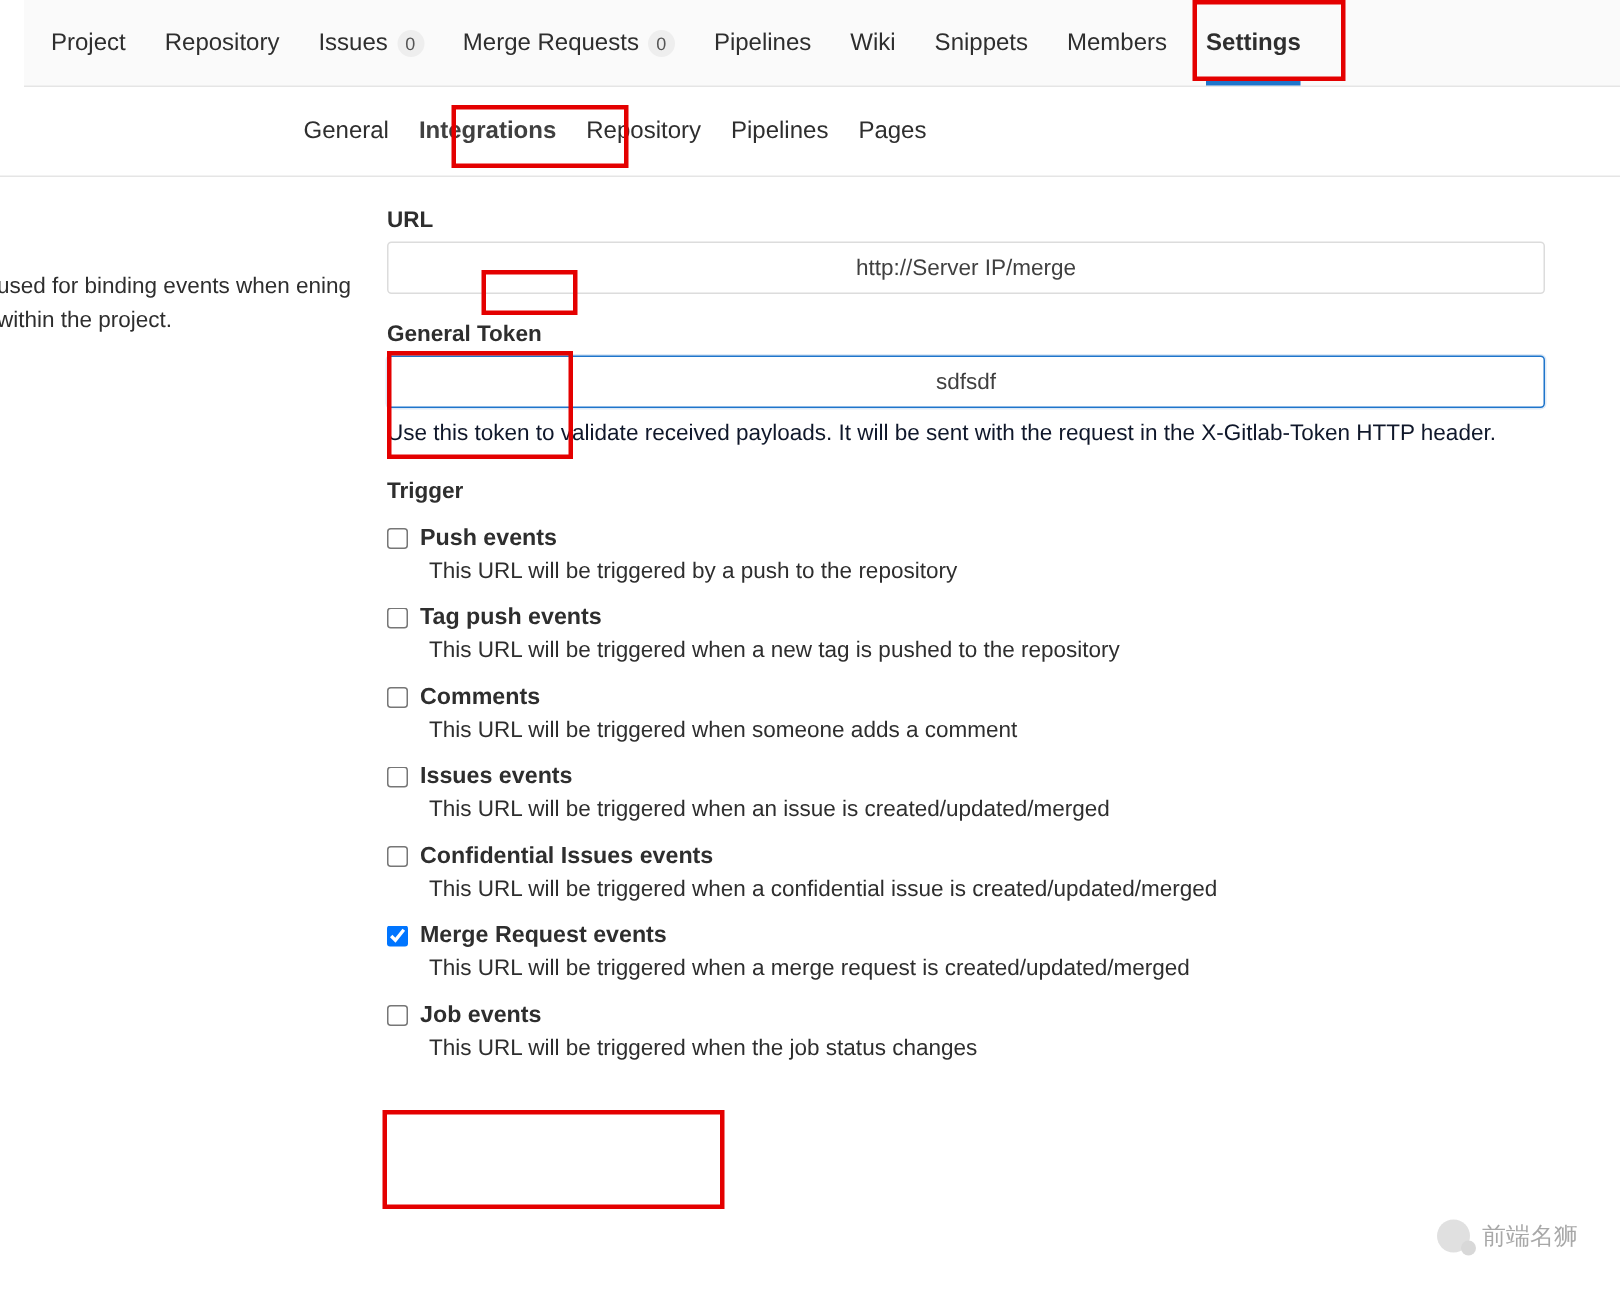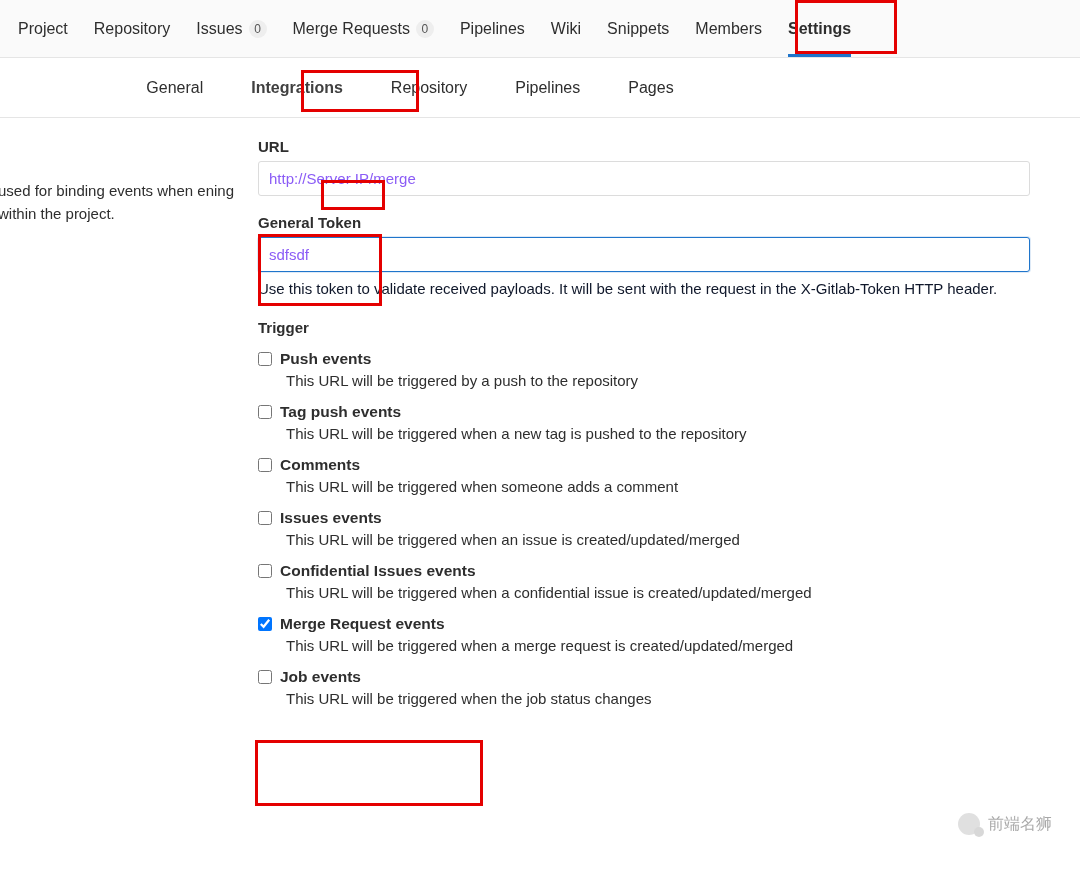--- a/index.html
+++ b/index.html
@@ -15,20 +15,21 @@
   }
   
   .topnav {
     background: #fafafa;
     border-bottom: 1px solid #e5e5e5;
     height: 58px;
     display: flex;
     align-items: center;
     padding: 0 18px;
     gap: 26px;
+    margin-left: 16px;
   }
   .topnav .tab {
     color: #2e2e2e;
     font-size: 16px;
     display: flex;
     align-items: center;
     gap: 6px;
     height: 100%;
     position: relative;
     cursor: pointer;
@@ -55,21 +56,21 @@
     justify-content: center;
     padding: 0 5px;
   }
   
   .subnav {
     height: 60px;
     border-bottom: 1px solid #e5e5e5;
     display: flex;
     align-items: center;
     justify-content: center;
-    gap: 44px;
+    gap: 16px;
     background: #fff;
     padding-right: 260px;
   }
   .subnav .subtab {
     color: #2e2e2e;
     font-size: 16px;
     cursor: pointer;
     position: relative;
     padding: 6px 2px;
   }
@@ -101,22 +102,23 @@
     font-size: 15px;
     margin-bottom: 6px;
     display: block;
   }
   .text-input {
     width: 100%;
     border: 1px solid #dcdcdc;
     border-radius: 3px;
     padding: 8px 10px;
     font-size: 15px;
-    color: #8b5cf6;
+    color: #404040;
     background: #fff;
+    text-align: center;
   }
   .text-input.focused {
     border: 1px solid #1f75cb;
     box-shadow: 0 0 0 1px rgba(31,117,203,0.15);
   }
   .help-text {
     color: #0f172a;
     font-size: 15px;
     margin-top: 6px;
     line-height: 1.5;

